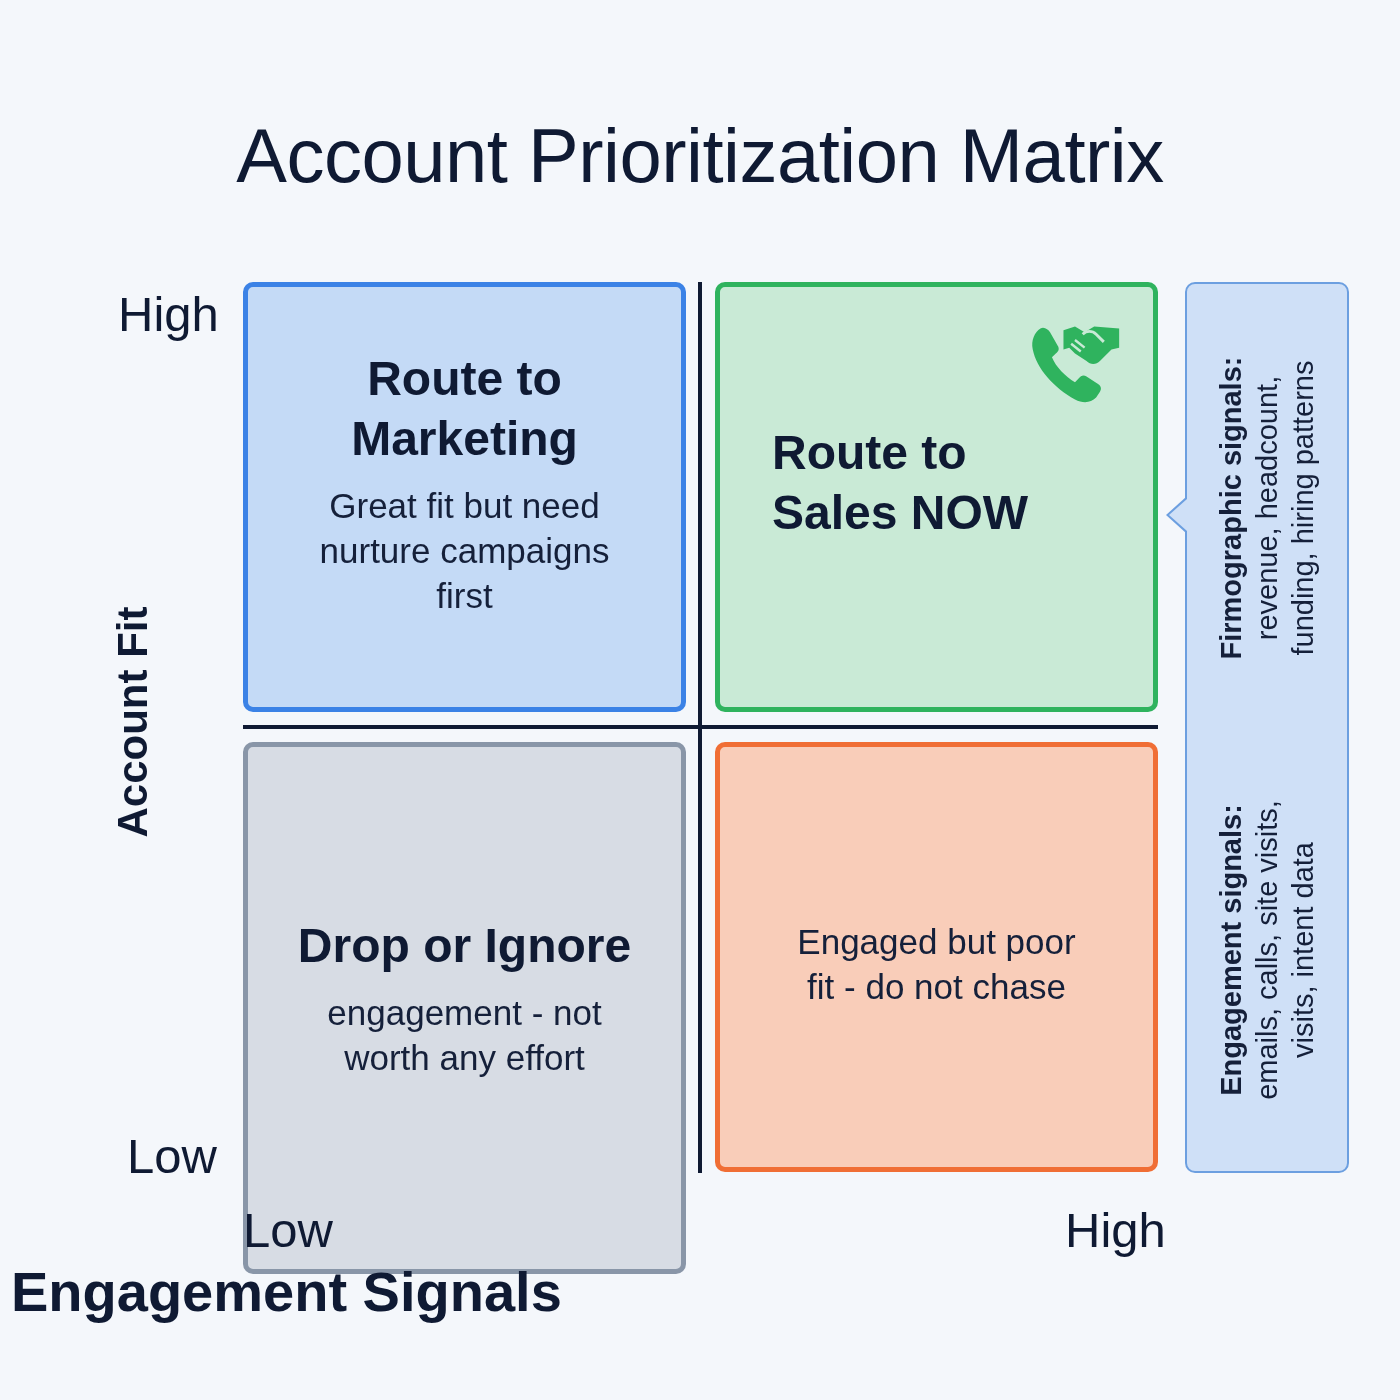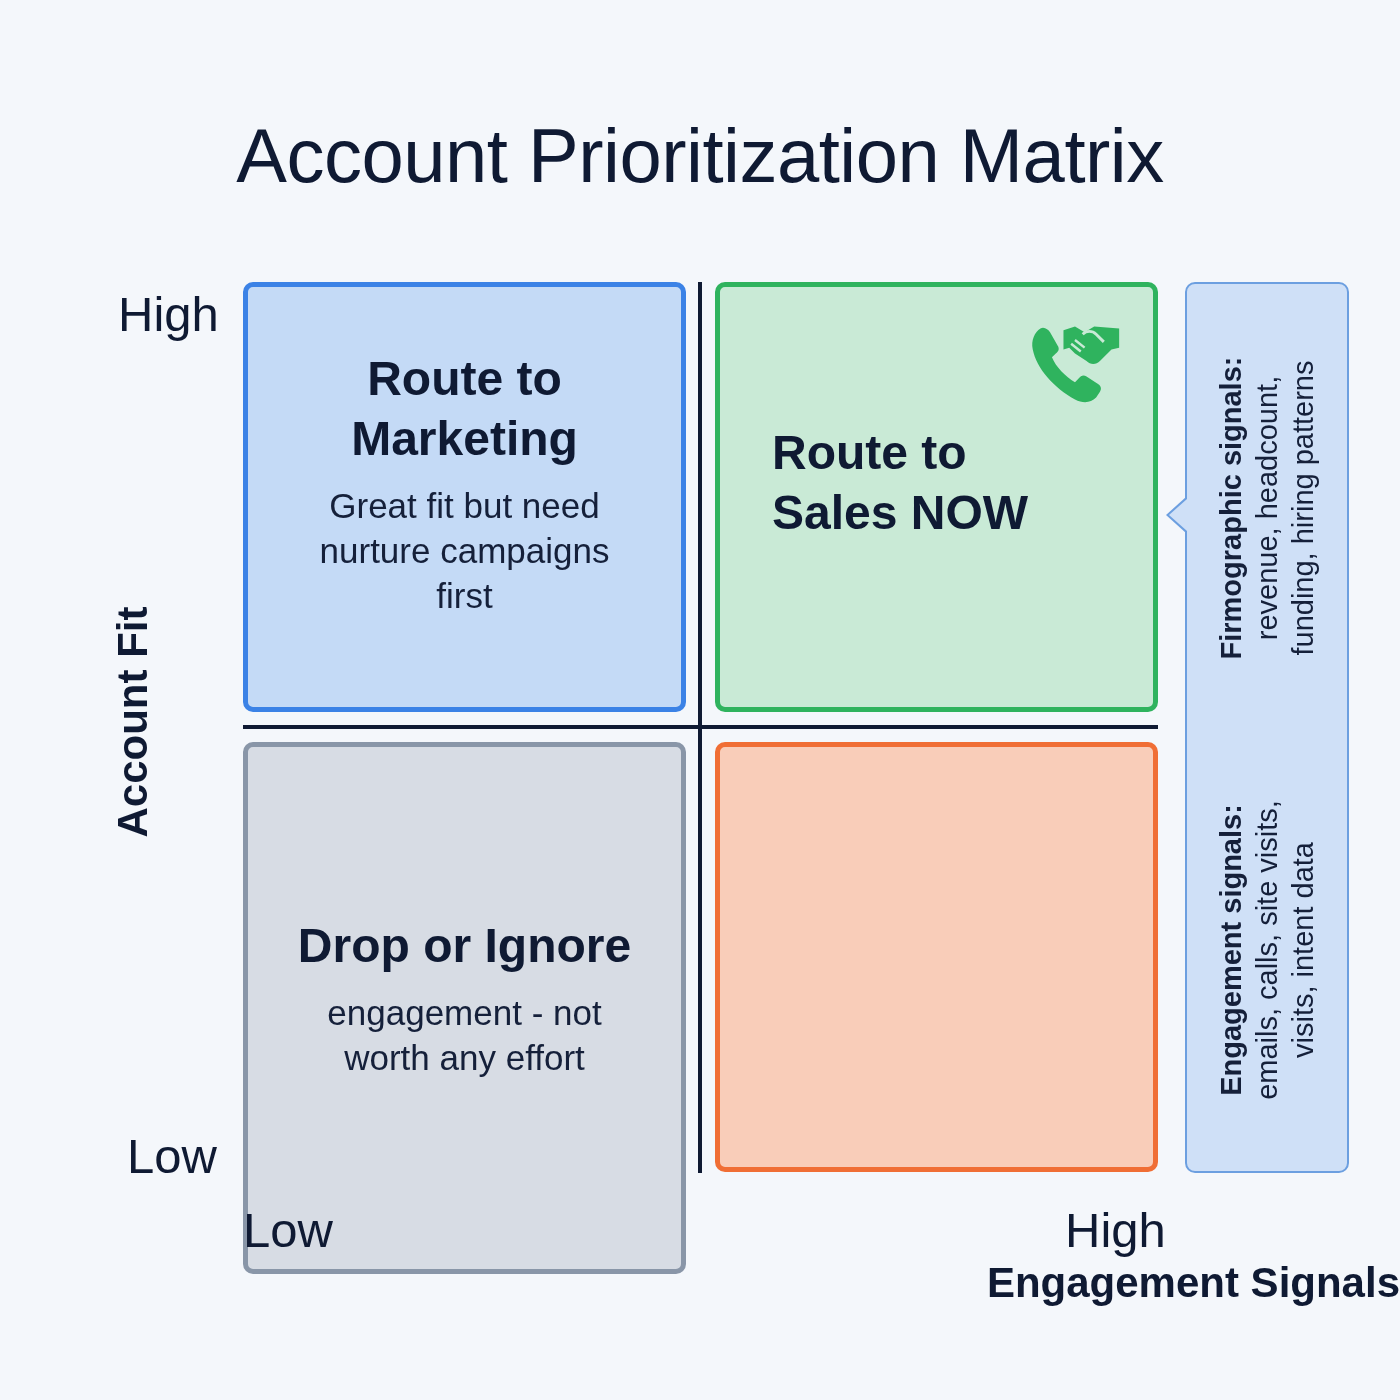--- a/index.html
+++ b/index.html
@@ -34,22 +34,22 @@
     .tick { position: absolute; font-size: 49px; color: #0f1a33; }
     .y-high { left: 118px; top: 286px; }
     .y-low { left: 127px; top: 1128px; }
     .x-low { left: 243px; top: 1202px; }
     .x-high { left: 1065px; top: 1202px; }
     .y-axis-label {
       position: absolute; left: 133px; top: 722px; transform: translate(-50%, -50%) rotate(-90deg);
       font-size: 42px; font-weight: 700; white-space: nowrap; color: #0f1a33;
     }
     .x-axis-label {
-      position: absolute; left: 0; right: 0; top: 1259px; text-align: right;
-      font-size: 42px; font-weight: 700; color: #0f1a33; padding-left: 0;
+      position: absolute; left: 0; right: 0; top: 1259px; text-align: left;
+      font-size: 56px; font-weight: 700; color: #0f1a33; padding-left: 11px;
     }
     .side-panel {
       position: absolute; left: 1185px; top: 282px; width: 164px; height: 891px;
       box-sizing: border-box; background: #cfe0f7; border: 2px solid #6c9fe0; border-radius: 10px;
     }
     .side-notch {
       position: absolute; left: 1166px; top: 497px; width: 0; height: 0;
       border-top: 18px solid transparent; border-bottom: 18px solid transparent;
       border-right: 20px solid #6c9fe0;
     }
@@ -102,20 +102,24 @@
 
 <div class="quad q-bl">
   <div class="q-title">Drop or Ignore</div>
   <div class="q-desc">
     <div>engagement - not</div>
     <div>worth any effort</div>
   </div>
 </div>
 
 <div class="quad q-br">
+  <div class="q-desc">
+    <div>Engaged but poor</div>
+    <div>fit - do not chase</div>
+  </div>
 </div>
 
 <div class="axis-v"></div>
 <div class="axis-h"></div>
 
 <div class="side-panel"></div>
 <div class="side-notch"></div>
 <div class="side-notch-inner"></div>
 
 <div class="side-block side-firmo">

